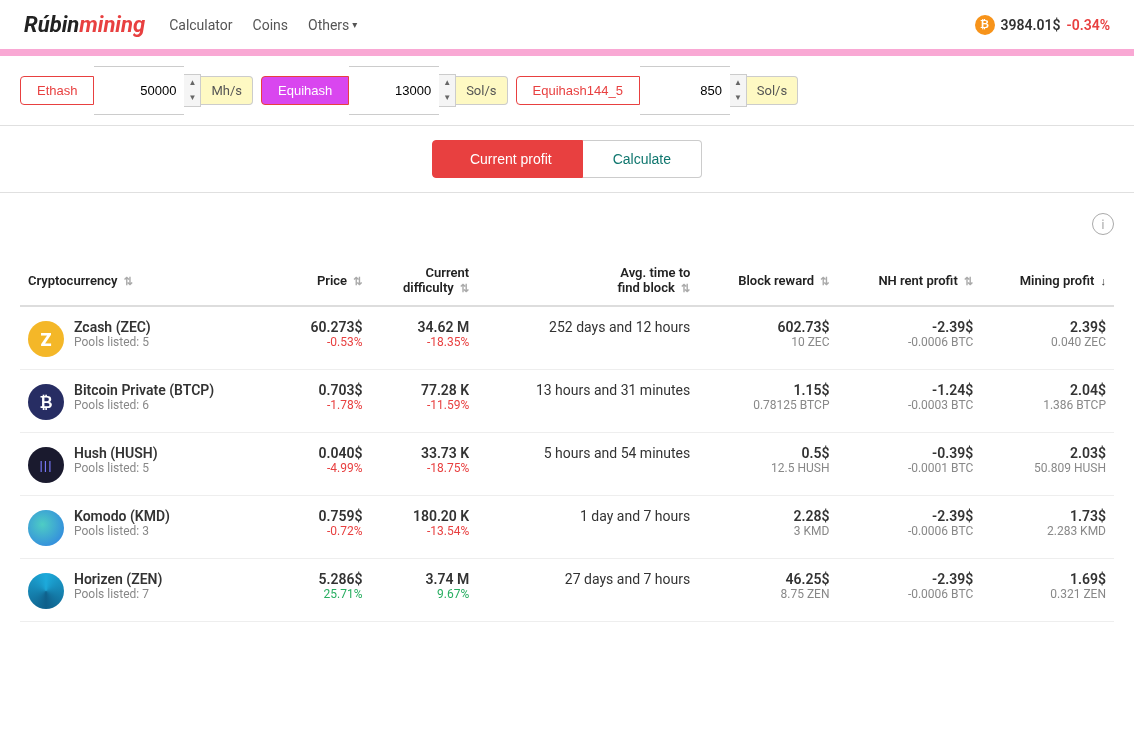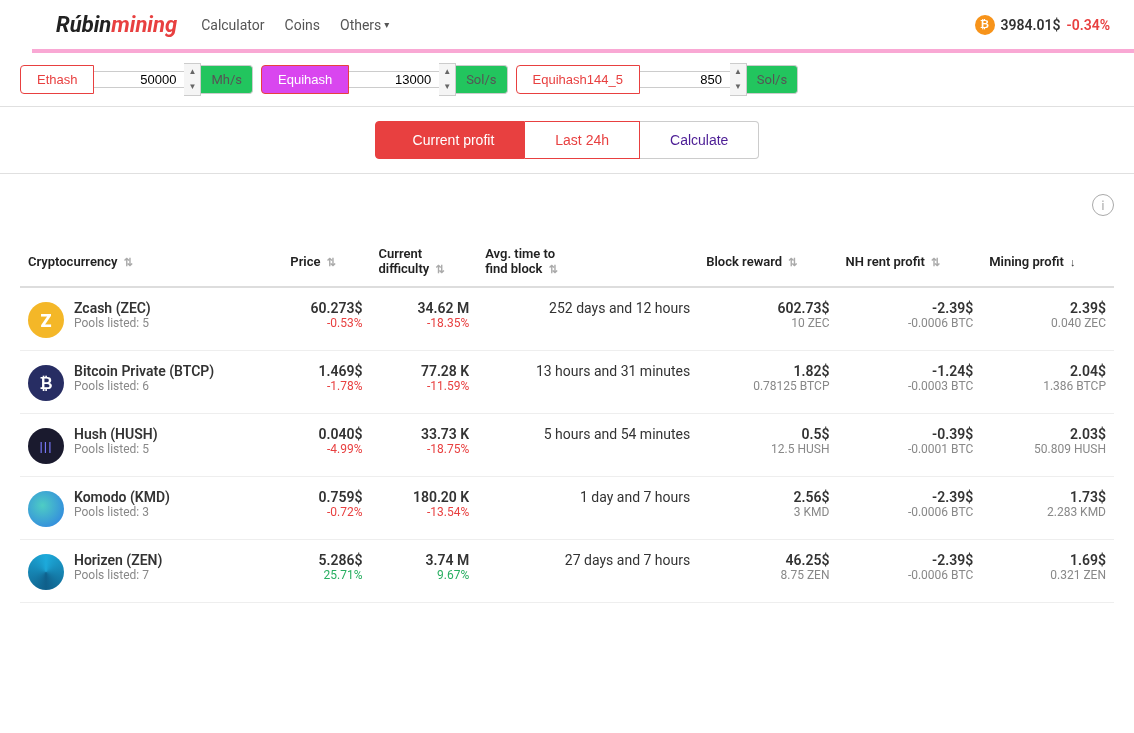--- a/index.html
+++ b/index.html
@@ -3,23 +3,22 @@
   <meta charset="utf-8">
   <style>
     * { box-sizing: border-box; margin: 0; padding: 0; }
     body { font-family: -apple-system, BlinkMacSystemFont, 'Segoe UI', Roboto, Arial, sans-serif; font-size: 14px; color: #333; background: #fff; }
 
     
     .header {
       display: flex;
       align-items: center;
       padding: 12px 24px;
-      border-bottom: 4px solid #f9a8d4;
+      border-bottom: 7px solid #f9a8d4;
       gap: 24px;
-      margin-left: 32px;
     }
     .logo {
       display: flex;
       align-items: center;
       font-size: 22px;
       font-weight: 700;
       gap: 0;
     }
     .logo-rubin { color: #222; font-style: italic; }
     .logo-mining { color: #e84040; font-style: italic; }
@@ -90,21 +89,21 @@
       color: white;
       border-color: #e84040;
     }
     .algo-btn.outline-active {
       background: #fff;
       color: #e84040;
       border-color: #e84040;
     }
     .hashrate-input {
       width: 90px;
-      padding: 0 8px;
+      padding: 16px 8px;
       border: 1px solid #ccc;
       border-left: none;
       border-right: none;
       font-size: 13px;
       text-align: right;
       outline: none;
     }
     .hashrate-spinner {
       display: flex;
       flex-direction: column;
@@ -120,21 +119,21 @@
       font-size: 8px;
       line-height: 1;
       padding: 0 4px;
       color: #666;
     }
     .unit-label {
       padding: 6px 10px;
       border: 1px solid #ccc;
       border-left: none;
       border-radius: 0 4px 4px 0;
-      background: #22c55e;
+      background: #fef9c3;
       font-size: 13px;
       color: #555;
     }
 
     
     .action-bar {
       display: flex;
       justify-content: center;
       gap: 0;
       padding: 14px 20px;
@@ -155,21 +154,21 @@
       padding-left: 37px;
     }
     .action-btn.secondary {
       background: #fff;
       color: #e84040;
       border-color: #e84040;
       border-left: none;
     }
     .action-btn.calculate {
       background: #fff;
-      color: #4c1d95;
+      color: #0f766e;
       border-left: none;
       border-radius: 0 4px 4px 0;
     }
 
     
     .info-area {
       padding: 20px;
       display: flex;
       justify-content: flex-end;
       align-items: center;
@@ -205,21 +204,21 @@
       font-weight: 600;
       font-size: 13px;
       color: #222;
       white-space: nowrap;
     }
     th .sort-icon {
       color: #aaa;
       font-size: 11px;
       margin-left: 3px;
     }
-    th.right { text-align: left; }
+    th.right { text-align: right; }
     tbody tr {
       border-bottom: 1px solid #eee;
     }
     td {
       padding: 12px 8px;
       vertical-align: top;
     }
     td.right { text-align: right; }
     .coin-cell {
       display: flex;
@@ -305,21 +304,20 @@
     <div class="hashrate-spinner">
       <button class="spin-btn">▲</button>
       <button class="spin-btn">▼</button>
     </div>
     <span class="unit-label">Sol/s</span>
   </div>
 </div>
 
 <div class="action-bar">
   <button class="action-btn active">Current profit</button>
-  <button class="action-btn secondary">Last 24h</button>
   <button class="action-btn calculate">Calculate</button>
 </div>
 
 <div class="info-area">
   <div class="info-icon">ℹ</div>
 </div>
 
 <div class="table-container">
   <table>
     <thead>
@@ -386,32 +384,32 @@
     <td>
       <div class="coin-cell">
         <div class="coin-logo logo-btcp" style="background:#272d63;color:#fff;font-size:16px;">₿</div>
         <div>
           <div class="coin-name">Bitcoin Private (BTCP)</div>
           <div class="coin-pools">Pools listed: 6</div>
         </div>
       </div>
     </td>
     <td class="right">
-      <div class="price-main">1.469$</div>
+      <div class="price-main">0.703$</div>
       <div class="val-red">-1.78%</div>
     </td>
     <td class="right">
       <div class="diff-main">77.28 K</div>
       <div class="val-red">-11.59%</div>
     </td>
     <td class="right">
       <div>13 hours and 31 minutes</div>
     </td>
     <td class="right">
-      <div class="price-main">1.82$</div>
+      <div class="price-main">1.15$</div>
       <div class="val-secondary">0.78125 BTCP</div>
     </td>
     <td class="right">
       <div class="price-main">-1.24$</div>
       <div class="val-secondary">-0.0003 BTC</div>
     </td>
     <td class="right">
       <div class="profit-main">2.04$</div>
       <div class="val-secondary">1.386 BTCP</div>
     </td>
@@ -465,21 +463,21 @@
       <div class="val-red">-0.72%</div>
     </td>
     <td class="right">
       <div class="diff-main">180.20 K</div>
       <div class="val-red">-13.54%</div>
     </td>
     <td class="right">
       <div>1 day and 7 hours</div>
     </td>
     <td class="right">
-      <div class="price-main">2.56$</div>
+      <div class="price-main">2.28$</div>
       <div class="val-secondary">3 KMD</div>
     </td>
     <td class="right">
       <div class="price-main">-2.39$</div>
       <div class="val-secondary">-0.0006 BTC</div>
     </td>
     <td class="right">
       <div class="profit-main">1.73$</div>
       <div class="val-secondary">2.283 KMD</div>
     </td>

